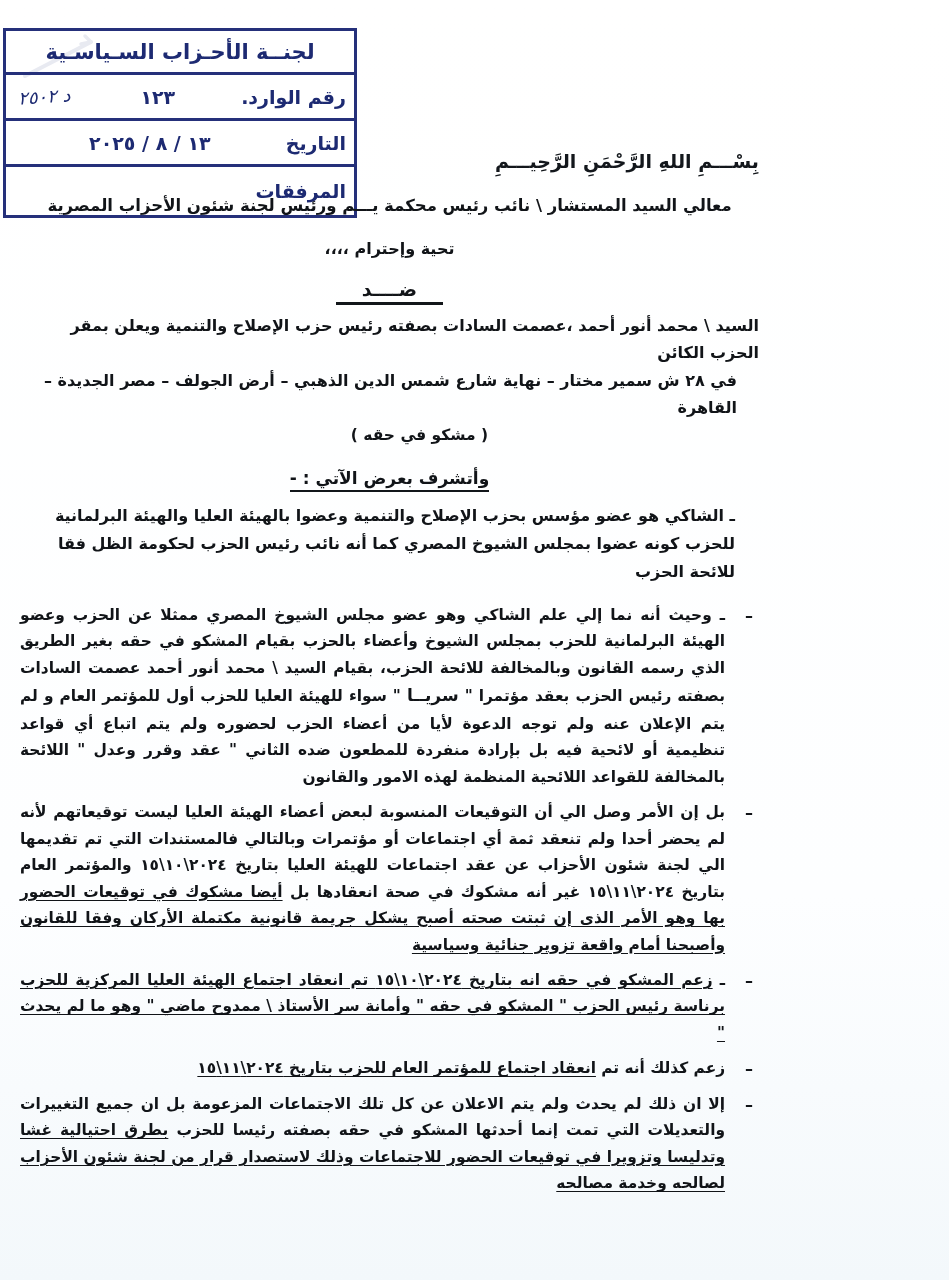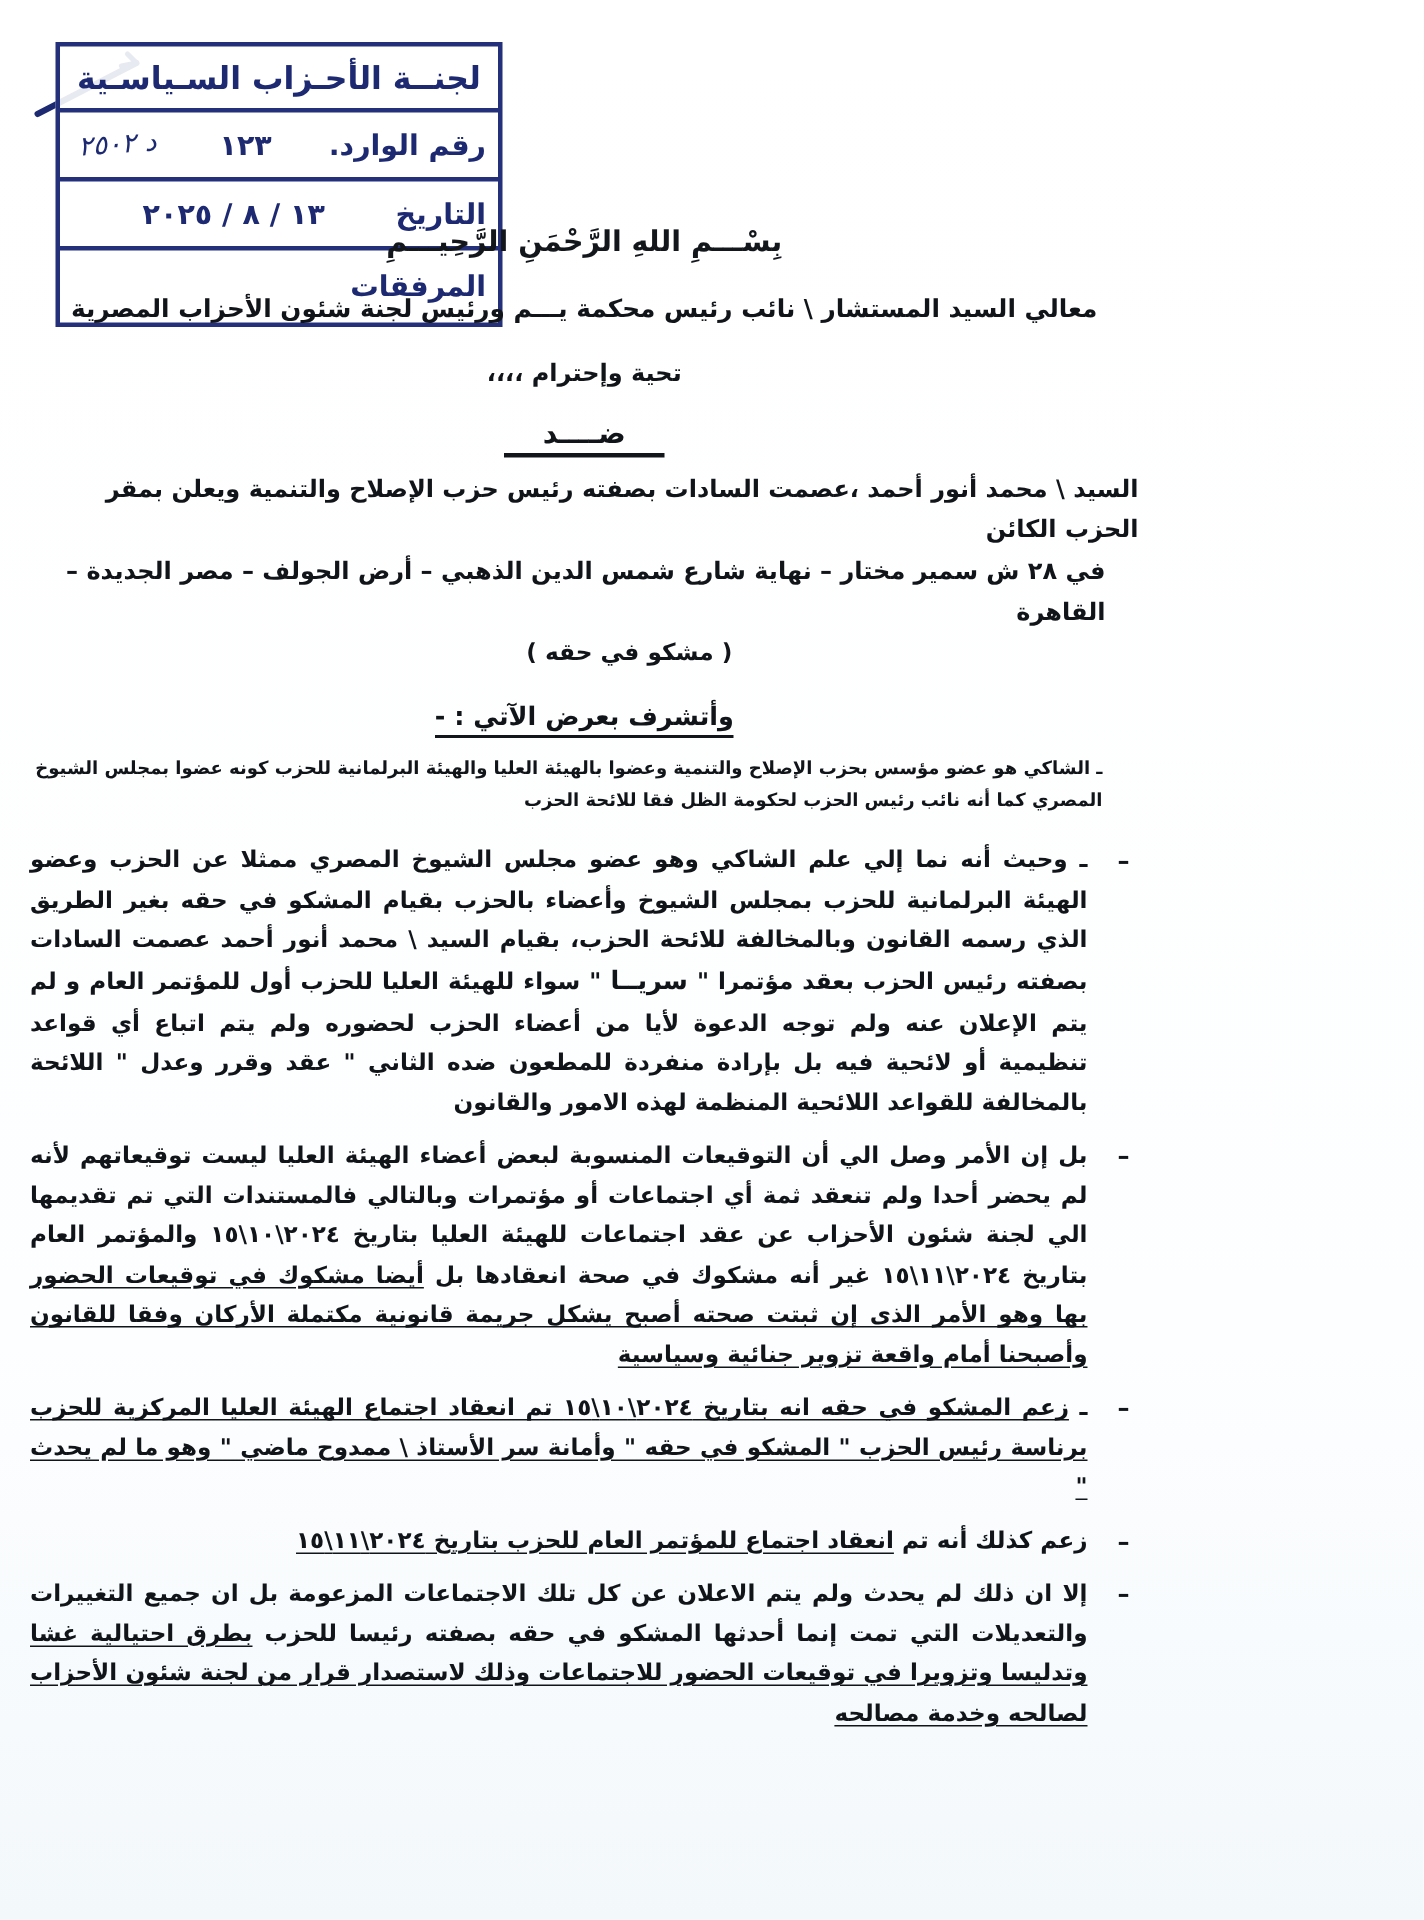--- a/index.html
+++ b/index.html
@@ -20,23 +20,23 @@
     width: 949px;
     height: 1280px;
     background:
       linear-gradient(180deg, #ffffff 0%, #fdfeff 70%, #f3f8fb 100%);
   }
 
   
   .stamp-box {
     position: absolute;
     top: 28px;
-    right: 614px;
+    right: 592px;
     left: 32px;
-    width: 298px;
+    width: 354px;
     border: 3px solid #25307a;
     box-sizing: border-box;
     background: rgba(255,255,255,0.9);
   }
   .stamp-row {
     border-bottom: 3px solid #25307a;
     height: 46px;
     display: flex;
     align-items: center;
     justify-content: flex-start;
@@ -92,21 +92,21 @@
   
   .letter {
     position: absolute;
     top: 150px;
     right: 190px;
     left: 20px;
     width: 739px;
     text-align: right;
   }
   .basmala {
-    text-align: center;
+    text-align: right;
     font-size: 19px;
     font-weight: bold;
     color: #13171c;
     margin: 0 0 22px 0;
     letter-spacing: 1px;
   }
   .addressee {
     text-align: center;
     font-size: 16.5px;
     font-weight: bold;
@@ -150,21 +150,21 @@
     text-align: center;
     font-size: 17px;
     font-weight: bold;
     margin: 20px 0 14px 0;
   }
   .section-heading span {
     border-bottom: 2.5px solid #12161a;
     padding-bottom: 2px;
   }
   .intro-para {
-    font-size: 12px;
+    font-size: 16px;
     font-weight: bold;
     line-height: 1.74;
     margin: 0 0 16px 0;
     text-align: right;
     padding-right: 24px;
   }
 
   
   ul.claims {
     list-style: none;

